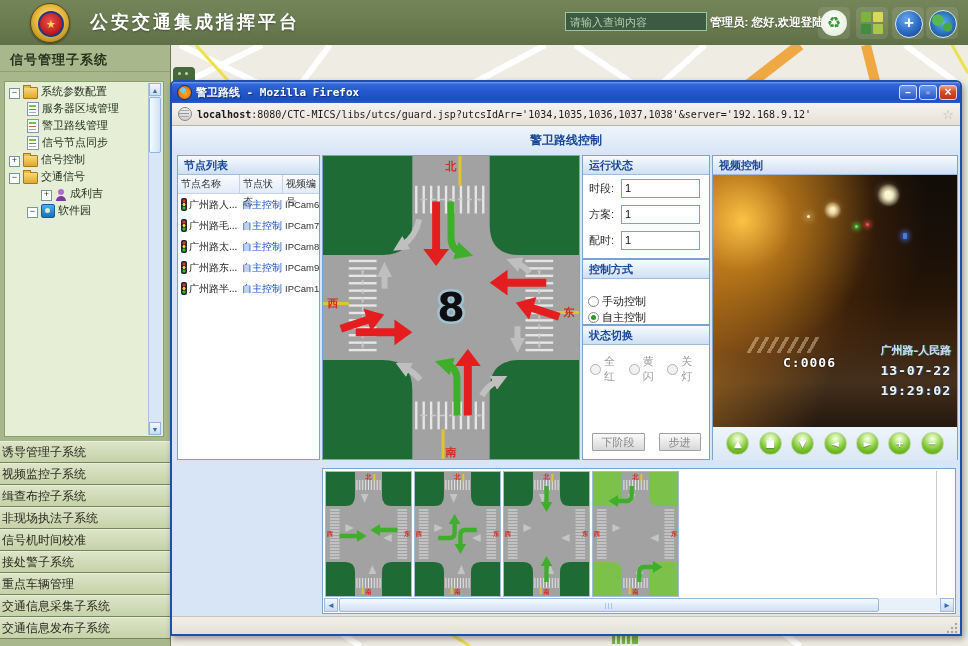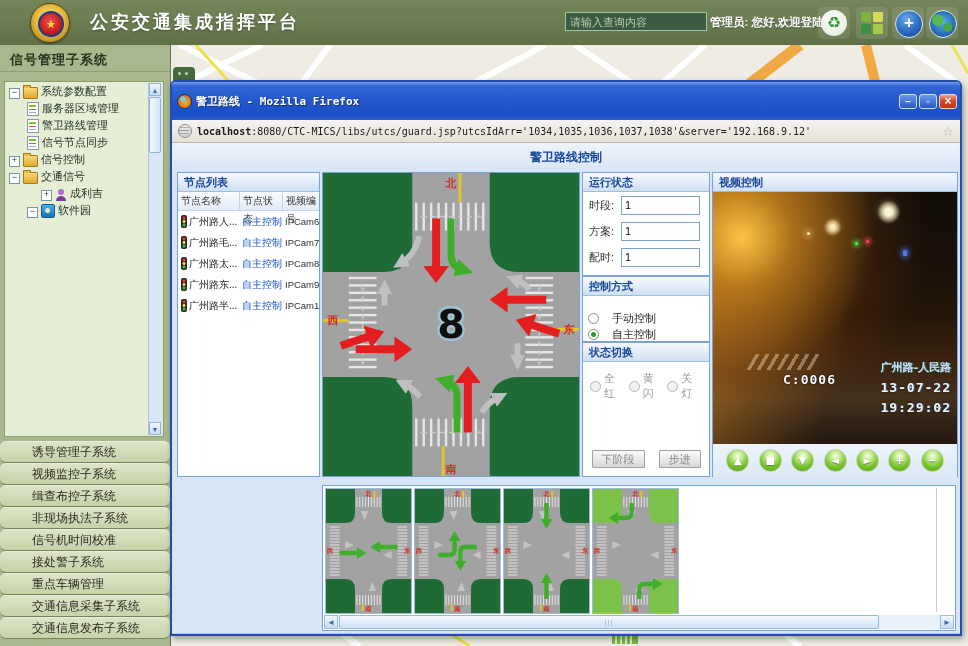--- a/index.html
+++ b/index.html
@@ -77,27 +77,27 @@
   .ic-person::after{content:"";position:absolute;left:1px;bottom:0;width:10px;height:5px;
     border-radius:5px 5px 0 0;background:#7a3aa0;}
   .tree-sb{position:absolute;right:1px;top:1px;bottom:1px;width:13px;background:#d8e6f6;border-left:1px solid #aac2de;}
   .sb-up,.sb-down{position:absolute;left:0;width:12px;height:13px;text-align:center;font-size:7px;line-height:13px;
     color:#3a6aa8;background:linear-gradient(#f2f7fd,#cadcf2);border:1px solid #93b4da;box-sizing:border-box;}
   .sb-up{top:0;} .sb-up::after{content:"▲";}
   .sb-down{bottom:0;} .sb-down::after{content:"▼";}
   .sb-thumb-v{position:absolute;left:0;top:14px;width:12px;height:56px;box-sizing:border-box;
     background:linear-gradient(90deg,#f6faff,#cfe2f8);border:1px solid #93b4da;border-radius:2px;}
   .subsystems{position:absolute;left:0;top:396px;width:170px;}
-  .subsys{height:20px;line-height:20px;padding-left:32px;font-size:12px;color:#2a2a20;
-    background:linear-gradient(#dde4c8,#c6d2a8);border-top:1px solid #e9efd9;border-bottom:1px solid #74845c;cursor:pointer;border-radius:6px;}
+  .subsys{height:20px;line-height:20px;padding-left:2px;font-size:12px;color:#2a2a20;
+    background:linear-gradient(#dde4c8,#c6d2a8);border-top:1px solid #e9efd9;border-bottom:1px solid #74845c;cursor:pointer;}
   
   .window{position:absolute;left:170px;top:80px;width:792px;height:556px;z-index:5;
     border:2px solid #1e4fae;border-radius:6px 6px 0 0;box-sizing:border-box;overflow:hidden;background:#ece9e2;
     box-shadow:2px 3px 6px rgba(0,0,0,.35);}
-  .titlebar{height:38px;display:flex;align-items:center;padding:0 3px 0 5px;
+  .titlebar{height:21px;display:flex;align-items:center;padding:0 3px 0 5px;
     background:linear-gradient(180deg,#7aa0ec 0%,#3468d8 10%,#2458cc 45%,#1a4ec4 85%,#2c5ccc 100%);}
   .ff-icon{width:13px;height:13px;border-radius:50%;margin-right:4px;flex:0 0 13px;
     background:radial-gradient(circle at 38% 32%,#6ad0f8 0 22%,transparent 24%),
                radial-gradient(circle at 55% 55%,#f8b020 0%,#e87010 70%,#b84808 100%);
     border:1px solid #0a3070;}
   .tb-text{color:#fff;font:bold 11px "DejaVu Sans Mono",monospace;text-shadow:1px 1px 1px rgba(0,0,0,.45);flex:1;
     white-space:nowrap;overflow:hidden;}
   .wbtn{width:18px;height:15px;margin-left:2px;border-radius:3px;text-align:center;line-height:13px;
     font-size:10px;color:#fff;font-weight:bold;box-sizing:border-box;cursor:pointer;}
   .wbtn.min,.wbtn.max{background:linear-gradient(#6a96ec,#2858c8);border:1px solid #cfe0ff;}
@@ -139,21 +139,21 @@
   .ix-dir{font:bold 11px "DejaVu Sans",sans-serif;fill:#d42a20;text-anchor:middle;}
   .ix-cd{font:bold 40px "DejaVu Sans",sans-serif;fill:#0e0e0e;text-anchor:middle;}
   .ix-cd-halo{font:bold 40px "DejaVu Sans",sans-serif;fill:none;stroke:#9fd0e8;stroke-width:5;opacity:.7;text-anchor:middle;}
   .mid-col{position:absolute;left:410px;top:29px;width:128px;height:305px;}
   .run-panel{left:0;top:0;width:128px;height:104px;}
   .field{display:flex;align-items:center;height:26px;padding-left:6px;}
   .flabel{font-size:11px;color:#333;width:32px;}
   .fval{width:72px;height:15px;border:1px solid #7aa2cc;font-size:11px;padding-left:3px;color:#111;outline:none;background:#fff;}
   .mode-panel{left:0;top:104px;width:128px;height:66px;}
   .mode-body{display:flex;flex-direction:column;justify-content:flex-end;height:46px;padding-bottom:2px;}
-  .mode-option{font-size:11px;color:#222;margin:1px 0 0 5px;display:flex;align-items:center;cursor:pointer;gap:10px;}
+  .mode-option{font-size:11px;color:#222;margin:1px 0 0 5px;display:flex;align-items:center;cursor:pointer;}
   .switch-panel{left:0;top:170px;width:128px;height:135px;}
   .radio{width:9px;height:9px;border-radius:50%;border:1px solid #8a8a8a;background:#fff;
     display:inline-block;margin-right:3px;flex:0 0 9px;position:relative;}
   .radio.selected::after{content:"";position:absolute;left:2px;top:2px;width:5px;height:5px;border-radius:50%;background:#2a9a2a;}
   .radio.dis{border-color:#b4b4b4;background:#f2f2f2;}
   .sw-opts{display:flex;gap:9px;padding:9px 12px 0 7px;font-size:11px;color:#9a9a9a;}
   .sw-opt{display:flex;align-items:center;cursor:default;}
   .sw-btns{position:absolute;bottom:8px;left:0;right:0;display:flex;justify-content:center;gap:14px;}
   .gbtn{background:linear-gradient(#fafafa,#d8d8d8);border:1px solid #a0a0a0;color:#888;
     font-size:11px;height:18px;padding:0 9px;border-radius:1px;cursor:pointer;}

